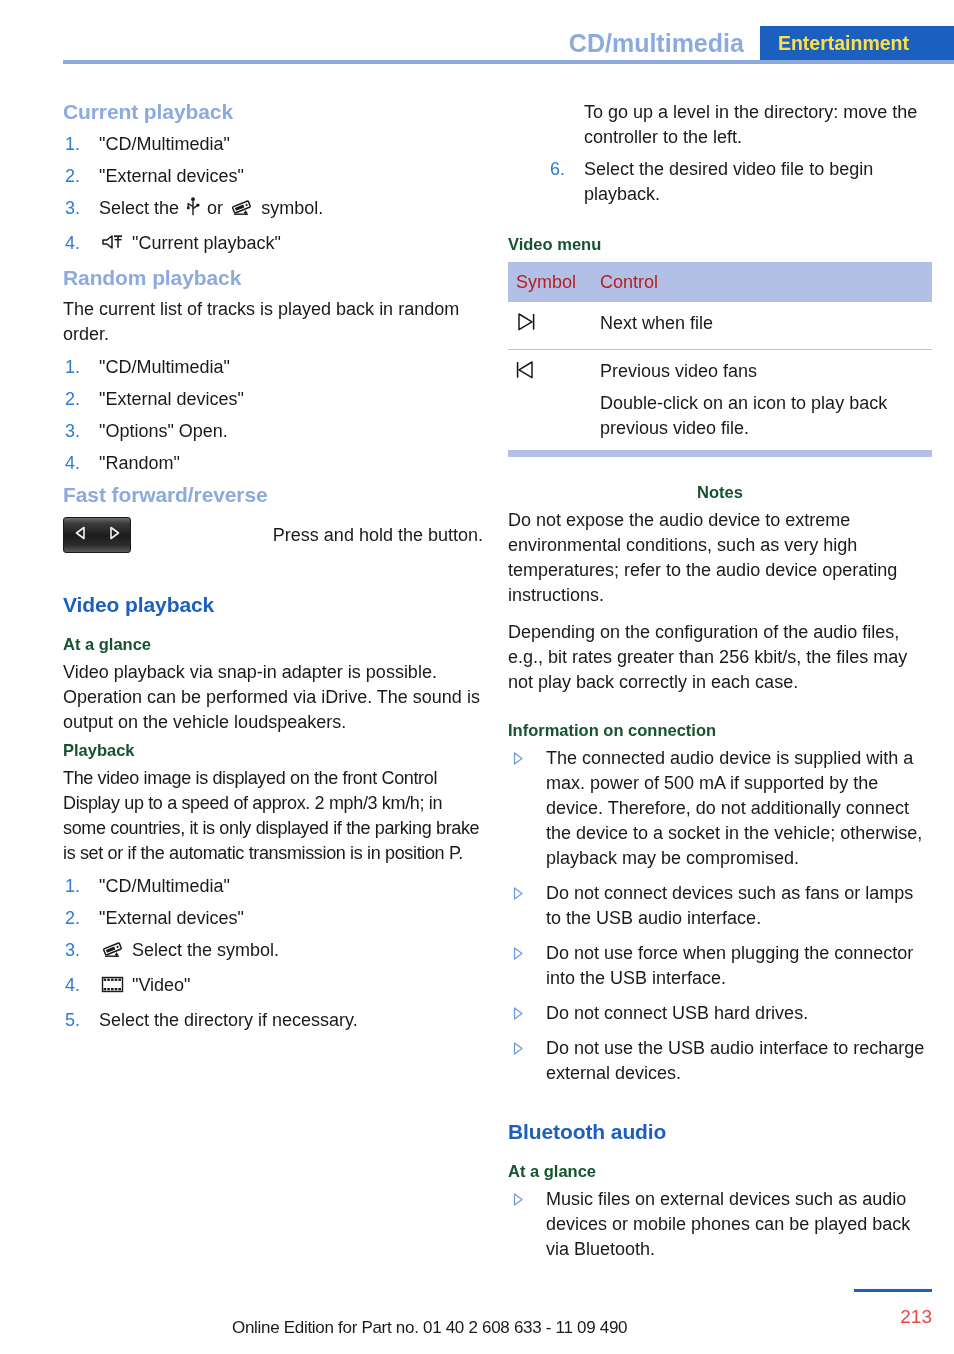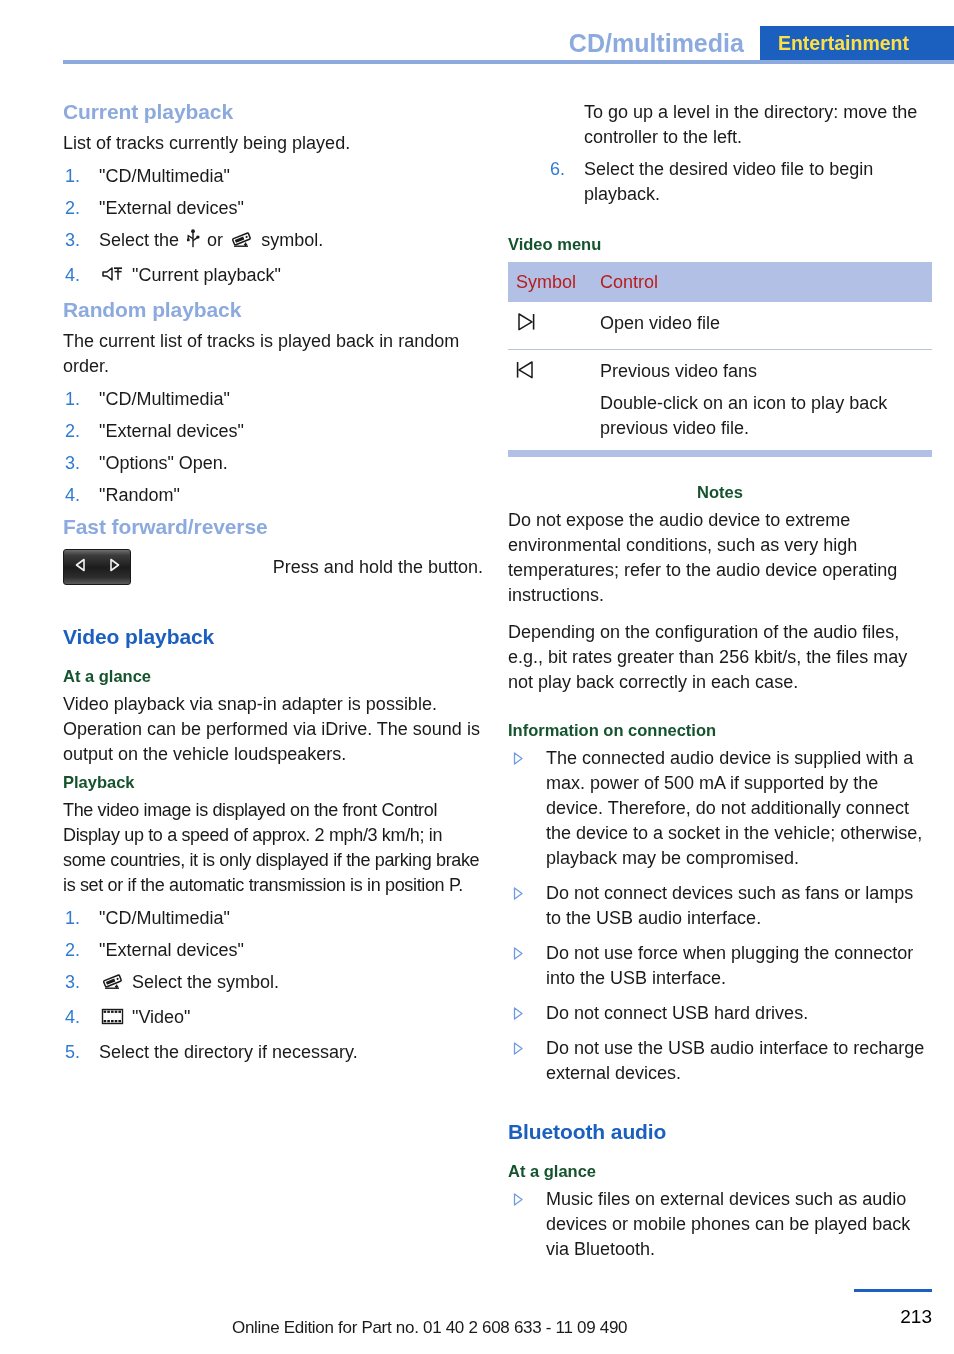--- a/index.html
+++ b/index.html
@@ -221,21 +221,21 @@
     bottom: 62px;
     width: 78px;
     height: 3px;
     background: #1b5fbf;
   }
   .page-num {
     position: absolute;
     right: 22px;
     bottom: 26px;
     font-size: 19px;
-    color: #000000;
+    color: #ef4444;
   }
   .edition {
     position: absolute;
     left: 232px;
     bottom: 16px;
     font-size: 17px;
     color: #1a1a1a;
     letter-spacing: -0.3px;
   }
 </style>
@@ -248,21 +248,20 @@
     <div class="header-tabs">
       <div class="tab-inactive">CD/multimedia</div>
       <div class="tab-active">Entertainment</div>
     </div>
     <div class="header-rule"></div>
   </div>
 
   <div class="col col-left">
 
     <h2 class="h-sec">Current playback</h2>
-    <p class="body">List of tracks currently being played.</p>
     <ol class="steps">
       <li><span>"CD/Multimedia"</span></li>
       <li><span>"External devices"</span></li>
       <li>
         <span>Select the</span>
         <span class="inl-icon">
           <svg width="14" height="20" viewBox="0 0 14 20">
             <circle cx="7" cy="2.2" r="1.9" fill="#1a1a1a"></circle>
             <rect x="6.3" y="3.6" width="1.4" height="14.6" fill="#1a1a1a"></rect>
             <path d="M7 9.6 L2.2 6.6 L2.2 10.4" fill="none" stroke="#1a1a1a" stroke-width="1.3"></path>
@@ -389,21 +388,21 @@
       </thead>
       <tbody>
         <tr>
           <td class="sym-cell">
             <svg width="28" height="22" viewBox="0 0 28 22">
               <path d="M3 3 L16 10.8 L3 18.6 Z" fill="none" stroke="#1a1a1a" stroke-width="1.5" stroke-linejoin="round"></path>
               <path d="M17.6 3 v15.6" stroke="#1a1a1a" stroke-width="1.6"></path>
             </svg>
           </td>
           <td>
-            <div>Open video file</div>
+            <div>Next when file</div>
           </td>
         </tr>
         <tr class="last-row">
           <td class="sym-cell">
             <svg width="28" height="22" viewBox="0 0 28 22">
               <path d="M16 3 L3 10.8 L16 18.6 Z" fill="none" stroke="#1a1a1a" stroke-width="1.5" stroke-linejoin="round"></path>
               <path d="M1.6 3 v15.6" stroke="#1a1a1a" stroke-width="1.6"></path>
             </svg>
           </td>
           <td>

